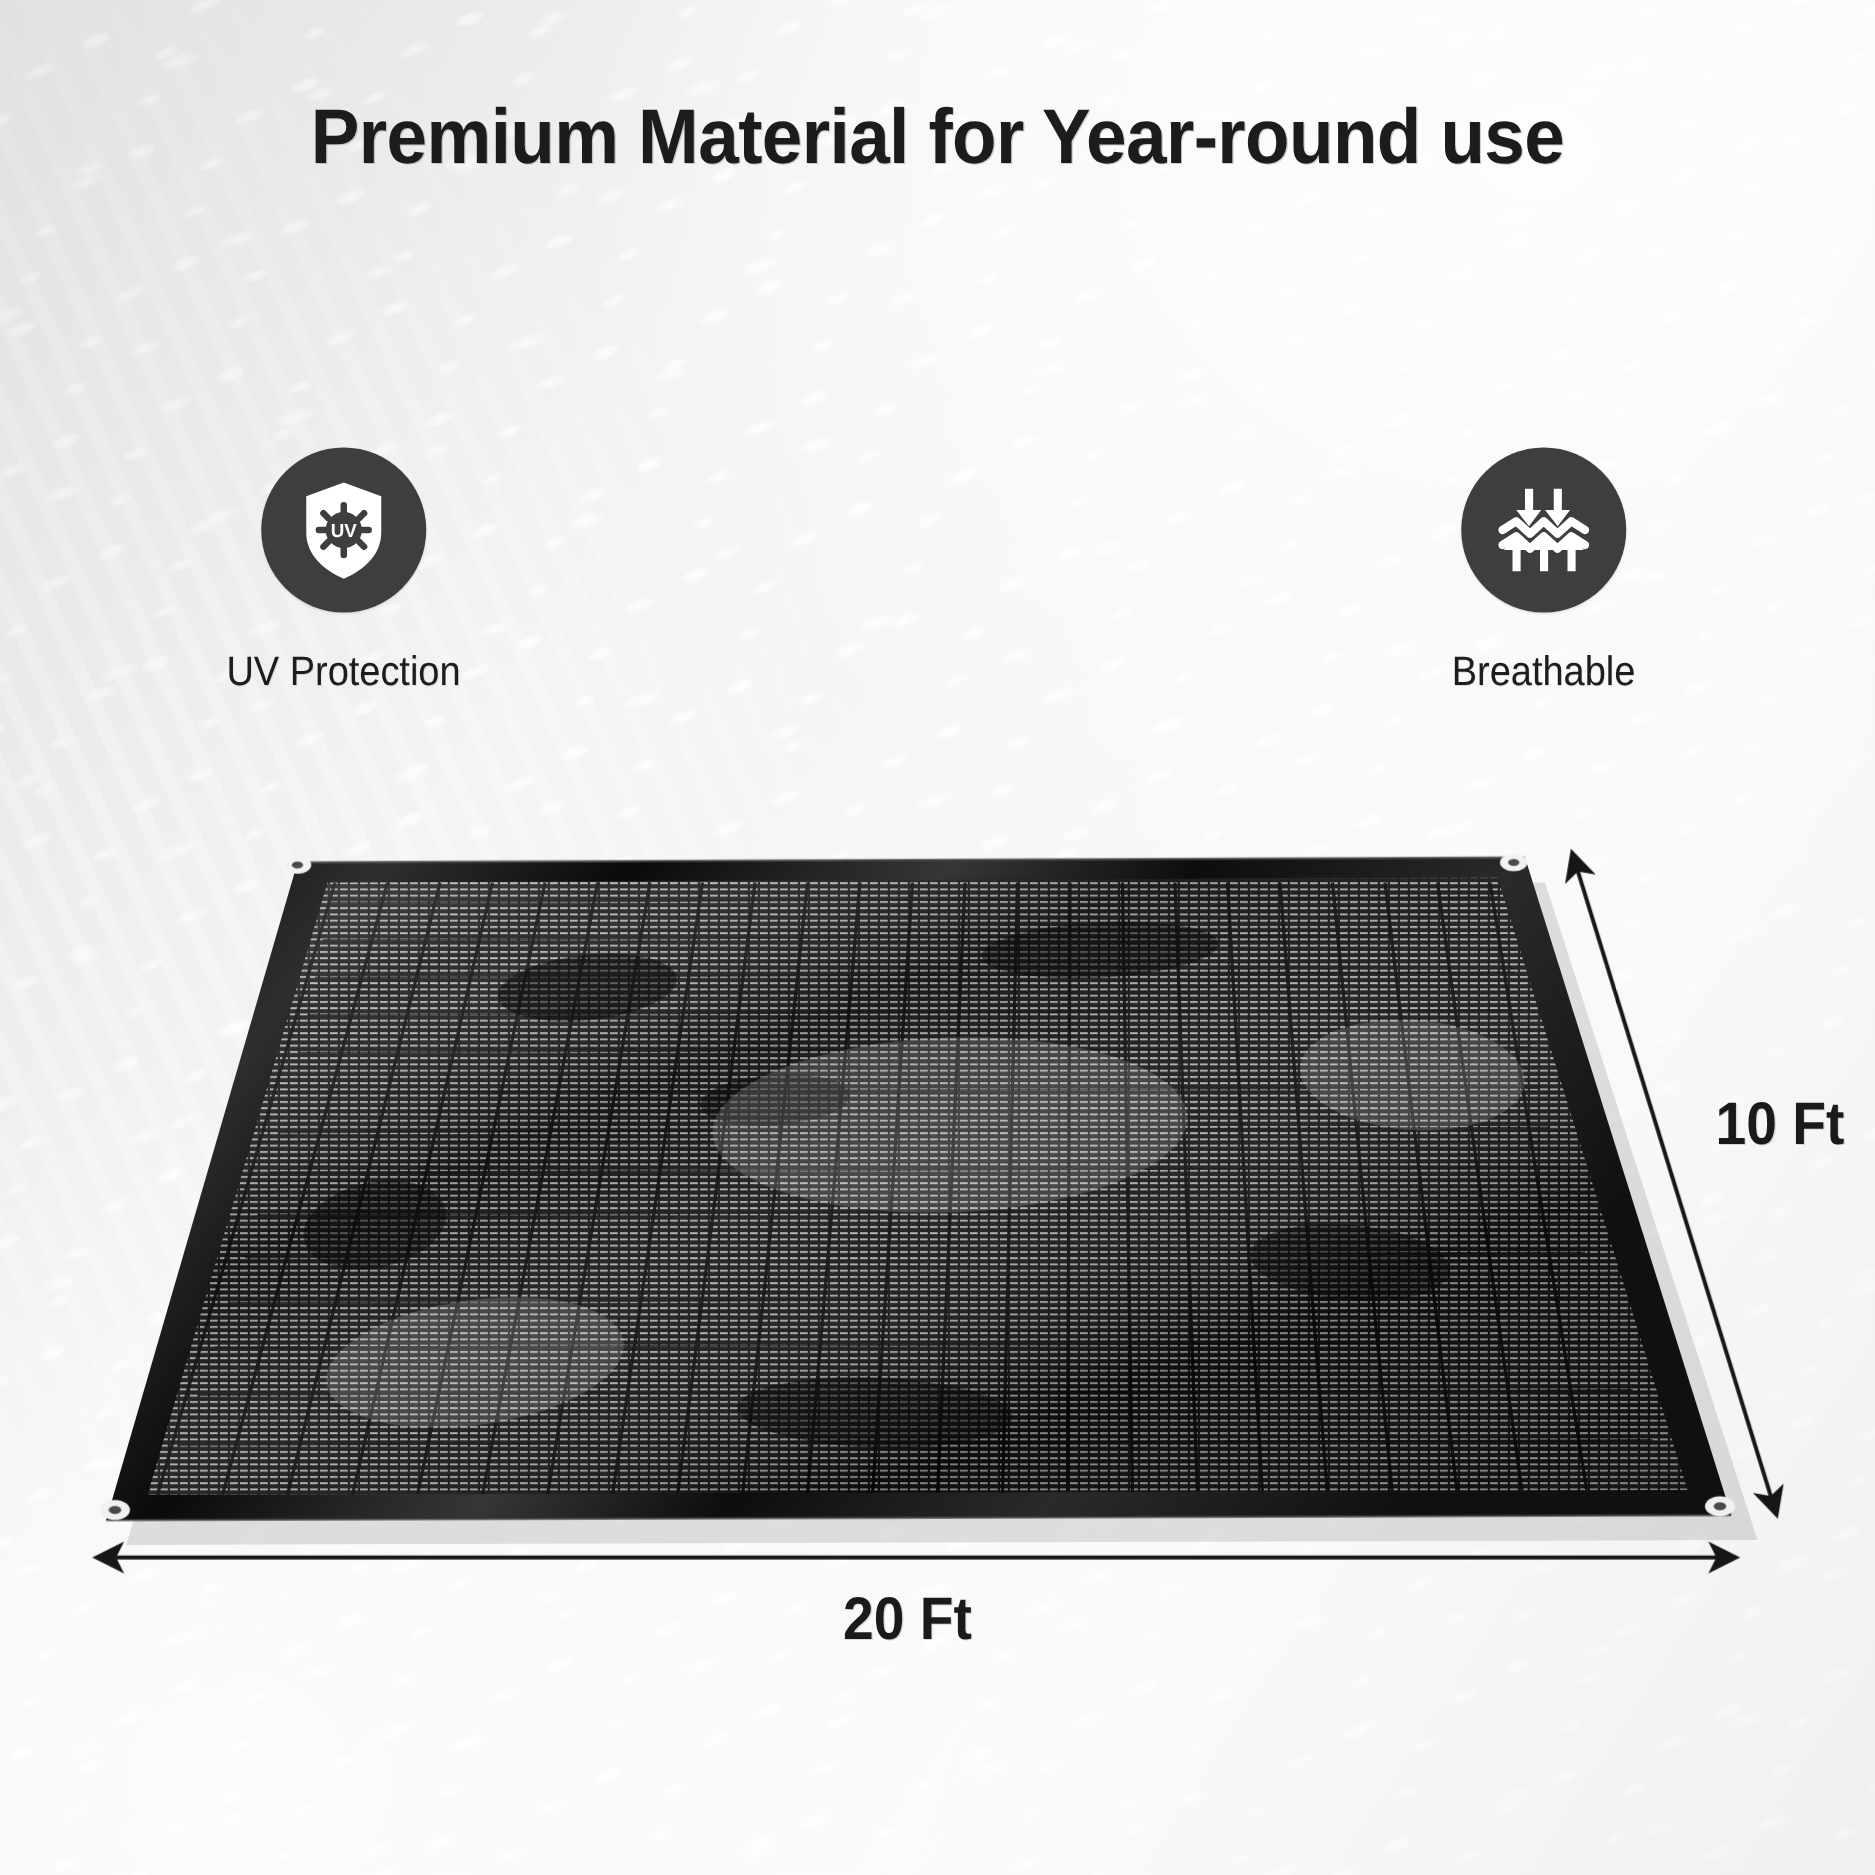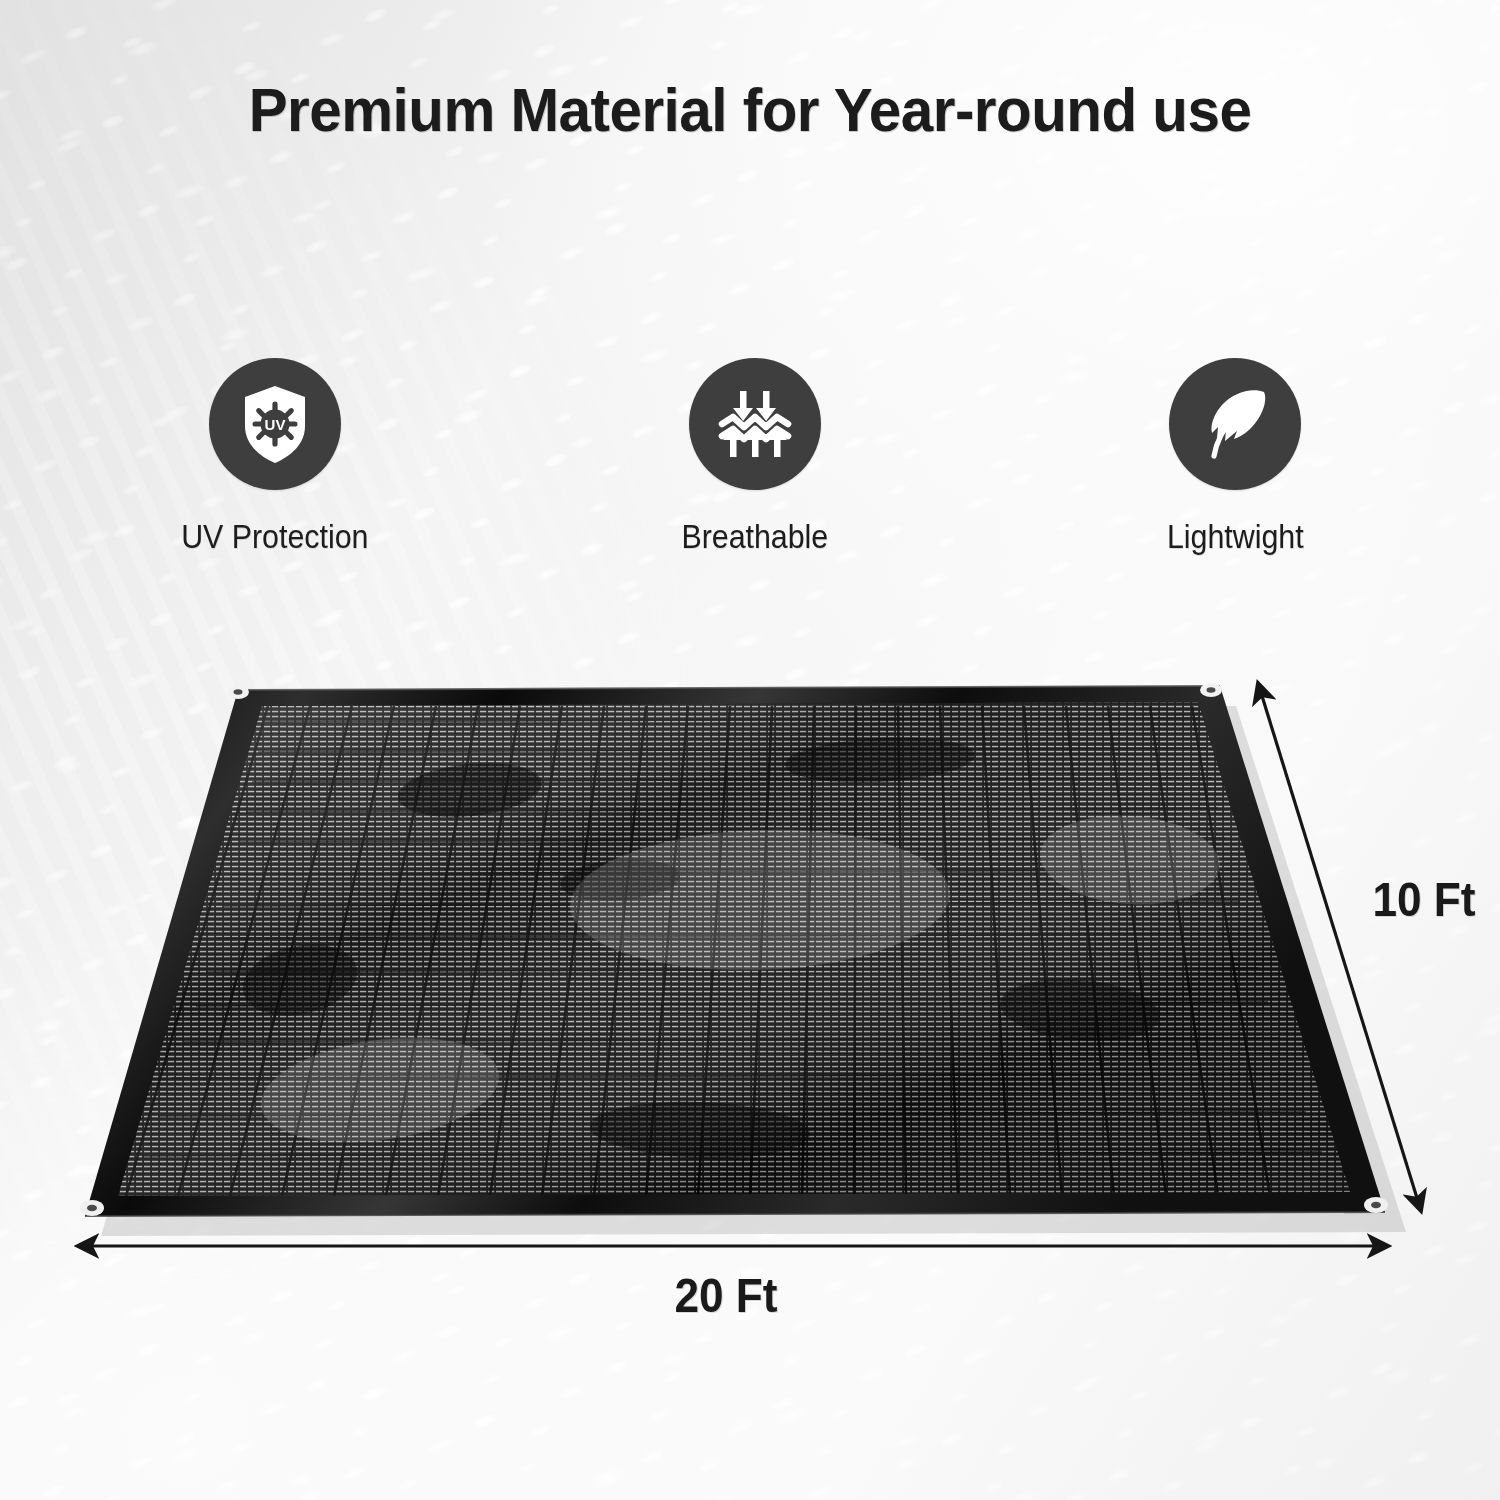--- a/index.html
+++ b/index.html
@@ -233,29 +233,20 @@
           <g fill="#ffffff">
             <path d="M21 79 h6.5 v-17 h6.5 L24.2 49 L14 62 h7 z"></path>
             <path d="M43 79 h6.5 v-17 h6.5 L46.2 49 L36 62 h7 z"></path>
             <path d="M65 79 h6.5 v-17 h6.5 L68.2 49 L58 62 h7 z"></path>
           </g>
         </svg>
       </div>
       <div class="feature-label">Breathable</div>
     </div>
 
-    <div class="feature">
-      <div class="feature-circle">
-        <svg width="92" height="92" viewBox="0 0 92 92" aria-hidden="true">
-          <path d="M75 14 C62 9 44 15 33 27 C25 36 21 47 23 55 L29 49 L28 60 L37 52 L36 63 L48 53 L45 61 C55 58 66 48 72 36 C77 26 77 18 75 14 Z" fill="#ffffff"></path>
-          <path d="M25 78 C27 66 33 52 45 38" fill="none" stroke="#ffffff" stroke-width="5.2" stroke-linecap="round"></path>
-        </svg>
-      </div>
-      <div class="feature-label">Lightwight</div>
-    </div>
 
   </div>
 
   <div class="product-stage">
     <svg width="1500" height="1500" viewBox="0 0 1500 1500" aria-hidden="true">
       <defs>
 
         <pattern id="weaveCols" width="22" height="10" patternUnits="userSpaceOnUse">
           <rect width="22" height="10" fill="#1b1b1b"></rect>
           <rect x="1.5" y="1" width="18" height="3.2" fill="#cfcfcf"></rect>

